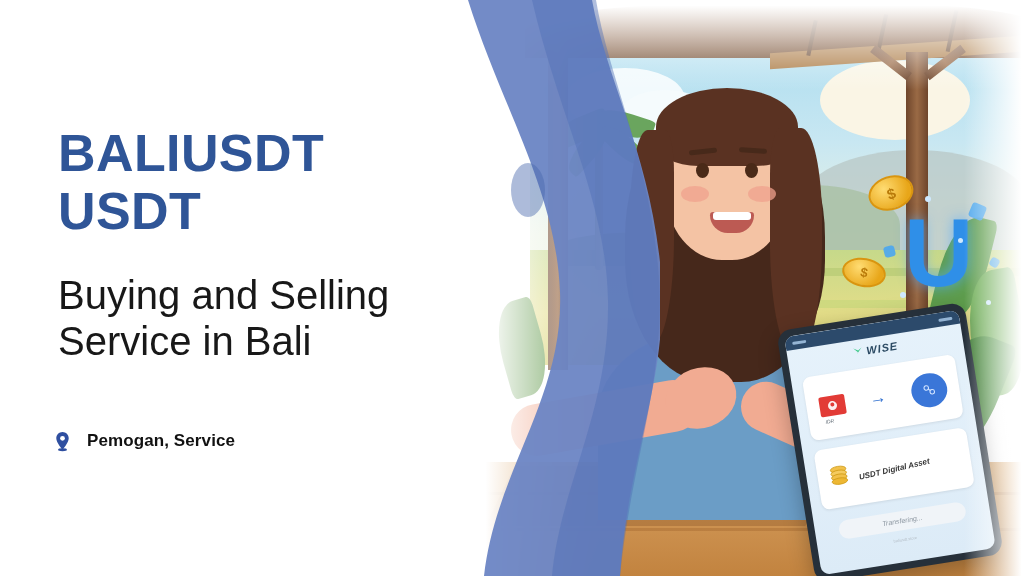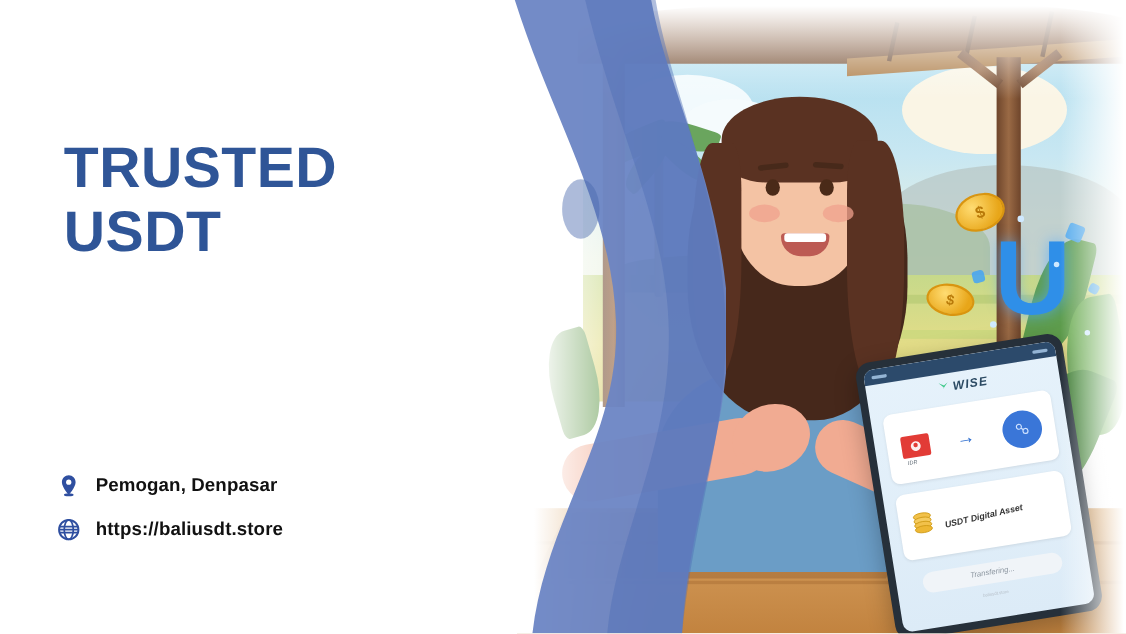--- a/index.html
+++ b/index.html
@@ -263,43 +263,35 @@
     </div>
   </div>
 
   <svg class="swoosh" viewBox="0 0 250 576" preserveAspectRatio="none">
     <path d="M58,0 C92,108 146,190 150,292 C154,398 86,470 74,576 L210,576 C218,452 262,372 250,262 C238,150 196,78 182,0 Z" fill="#6B85C4" opacity="0.95"></path>
     <path d="M122,0 C150,120 196,200 198,300 C200,410 150,486 142,576 L210,576 C222,456 258,376 248,266 C238,156 198,74 186,0 Z" fill="#4F6FB5" opacity="0.45"></path>
     <ellipse cx="118" cy="190" rx="17" ry="27" fill="#4a69ad" opacity="0.45"></ellipse>
   </svg>
 
   <div class="left-col">
-    <div class="headline">TRUSTED
+    <div class="headline">BALIUSDT
 USDT</div>
+    <div class="subhead">Buying and Selling
+Service in Bali</div>
   </div>
 
   <div class="contacts">
 
 
     <div class="contact-row">
       <span class="contact-ic">
         <svg viewBox="0 0 24 24" width="23" height="23" aria-hidden="true">
           <path d="M12 2.2c-3.6 0-6.5 2.9-6.5 6.5 0 4.7 6.5 12 6.5 12s6.5-7.3 6.5-12c0-3.6-2.9-6.5-6.5-6.5z" fill="#2f4fa0"></path>
           <circle cx="12" cy="8.7" r="2.5" fill="#ffffff"></circle>
           <ellipse cx="12" cy="20.6" rx="4.6" ry="1.5" fill="#2f4fa0"></ellipse>
         </svg>
       </span>
-      <span class="contact-tx">Pemogan, Denpasar</span>
+      <span class="contact-tx">Pemogan, Service</span>
     </div>
 
-    <div class="contact-row">
-      <span class="contact-ic">
-        <svg viewBox="0 0 24 24" width="23" height="23" aria-hidden="true">
-          <circle cx="12" cy="12" r="9.2" fill="none" stroke="#2f4fa0" stroke-width="1.8"></circle>
-          <ellipse cx="12" cy="12" rx="4.3" ry="9.2" fill="none" stroke="#2f4fa0" stroke-width="1.6"></ellipse>
-          <path d="M3 9.2h18M3 14.8h18M2.8 12h18.4" stroke="#2f4fa0" stroke-width="1.6"></path>
-        </svg>
-      </span>
-      <span class="contact-tx">https://baliusdt.store</span>
-    </div>
 
   </div>
 </div>
 
 </body></html>

